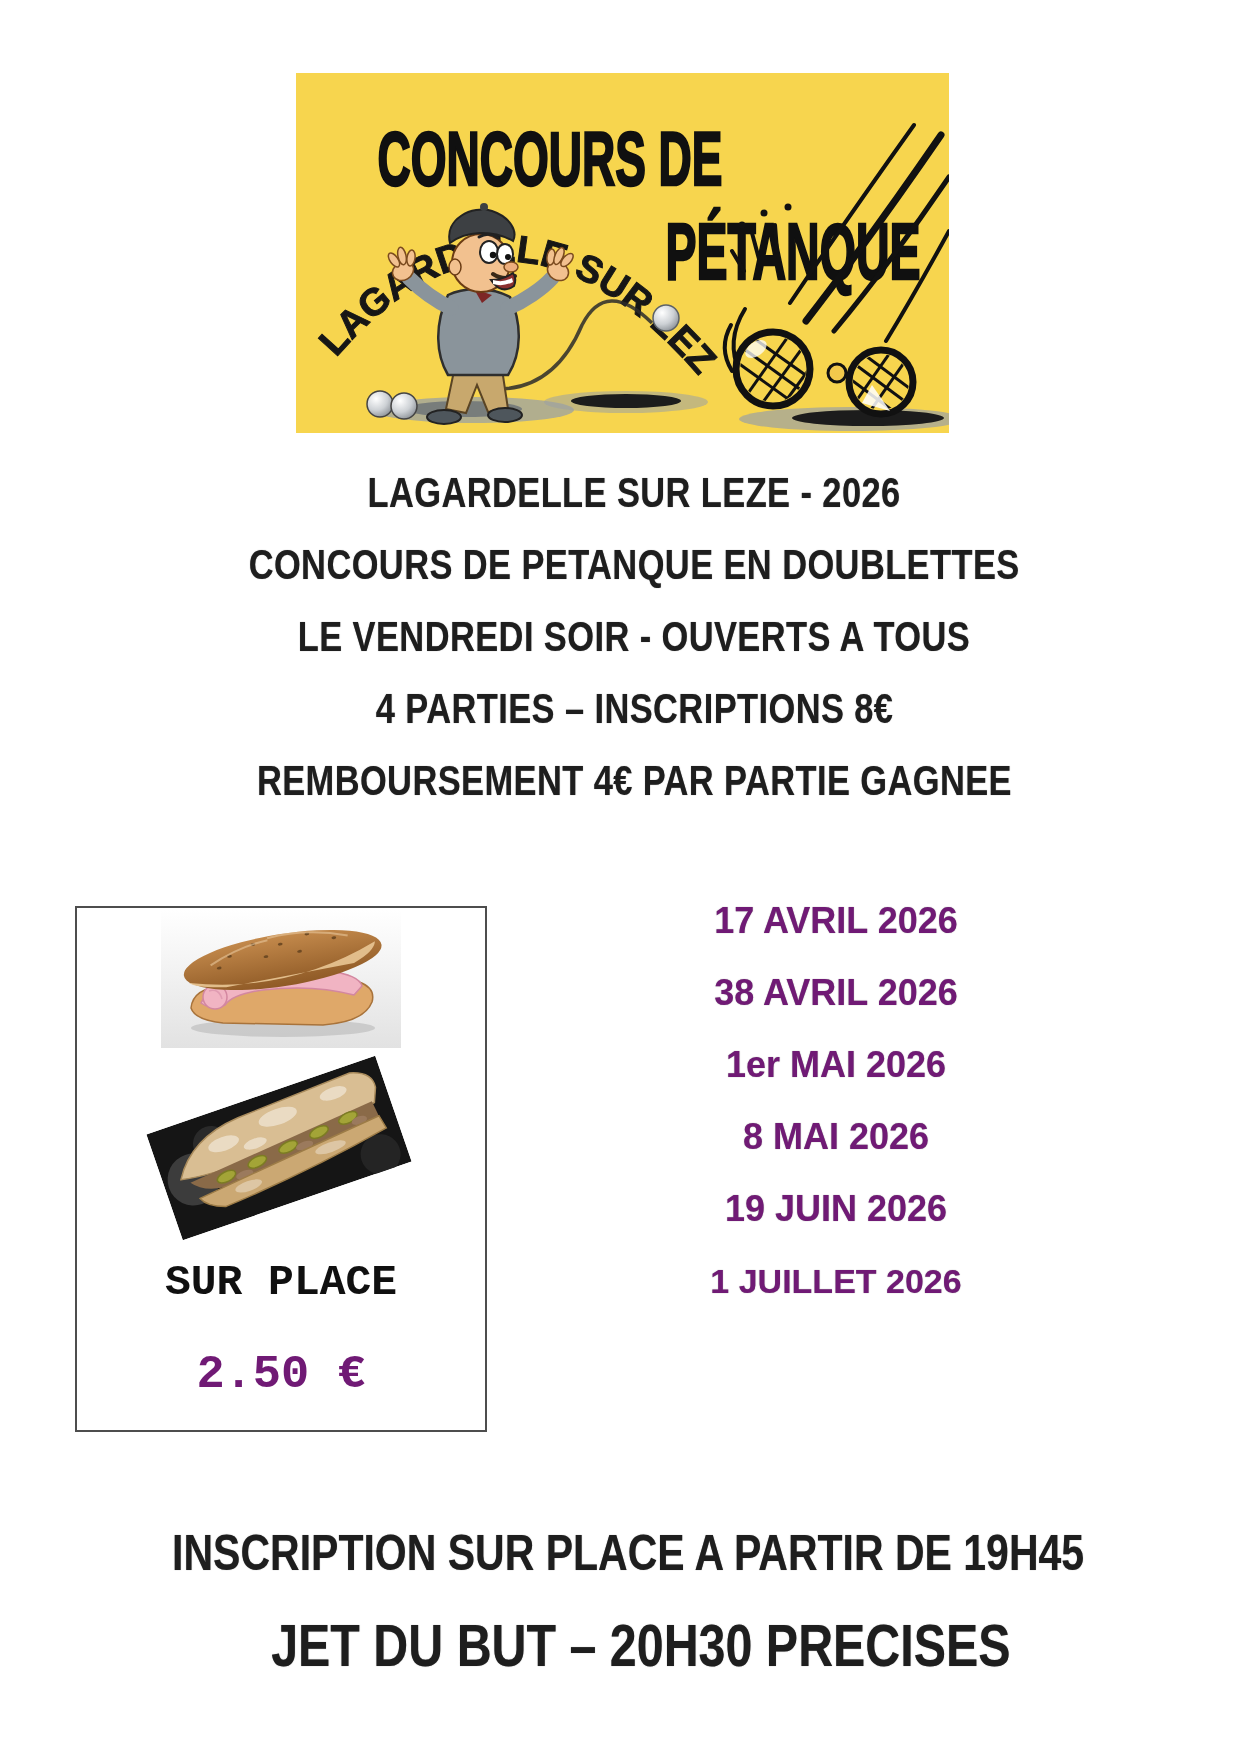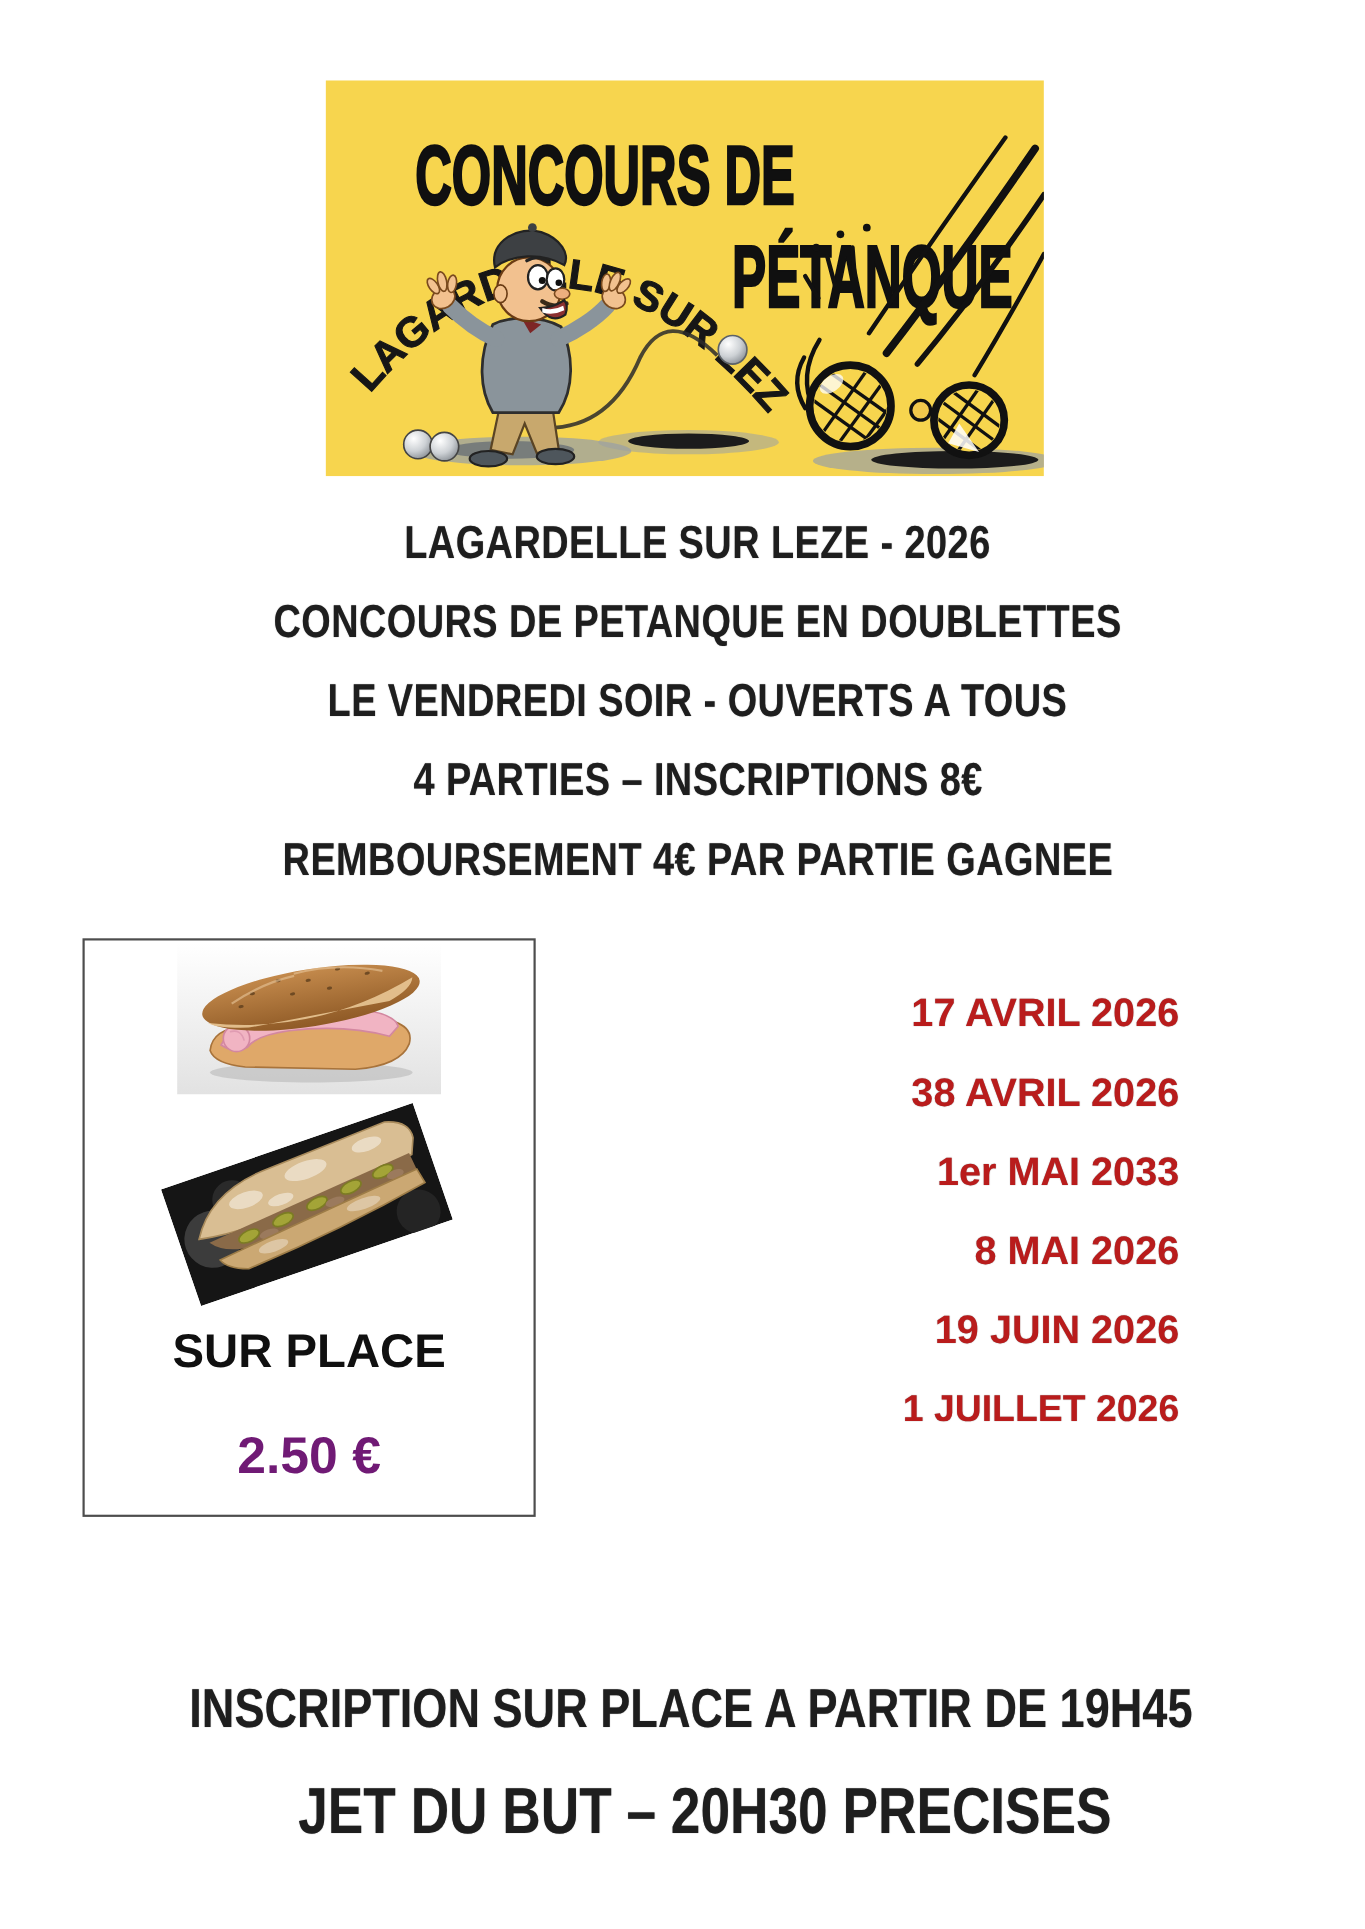--- a/index.html
+++ b/index.html
@@ -4,27 +4,27 @@
 <style>
   html,body { margin:0; padding:0; background:#ffffff; }
   .page {
     position:relative; width:1241px; height:1720px; background:#ffffff;
     font-family:"Liberation Sans", sans-serif; overflow:hidden;
   }
   .banner { position:absolute; left:296px; top:73px; width:653px; height:360px; }
   .headlines { position:absolute; left:14px; top:457px; width:1241px; text-align:center; }
   .headline-line { height:72px; line-height:72px; font-size:42px; font-weight:bold; color:#1e1e1e; white-space:nowrap; }
   .headline-line > span { display:inline-block; transform:scaleX(0.82); transform-origin:center; letter-spacing:0.5px; text-shadow:0 0 1px rgba(30,30,30,0.55); }
-  .food-box { position:absolute; left:75px; top:853px; width:412px; height:526px; border:2px solid #4d4d4d; background:#fff; box-sizing:border-box; }
+  .food-box { position:absolute; left:75px; top:906px; width:412px; height:526px; border:2px solid #4d4d4d; background:#fff; box-sizing:border-box;font-family:Liberation Mono, monospace; }
   .sandwich1 { position:absolute; left:84px; top:2px; width:240px; height:138px; }
   .sandwich2 { position:absolute; left:81px; top:184px; width:242px; height:112px; transform:rotate(-19deg); }
   .surplace  { position:absolute; top:350px; width:100%; text-align:center; font-size:43px; font-weight:bold; color:#101010; }
   .price     { position:absolute; top:440px; width:100%; text-align:center; font-size:47px; font-weight:bold; color:#701a75; }
   .dates { position:absolute; left:600px; top:885px; width:472px; text-align:center; }
-  .date-line { height:72px; line-height:72px; font-size:36px; font-weight:bold; color:#b91c1c; white-space:nowrap; text-shadow:0 0 1px rgba(30,30,30,0.5);text-align:right; }
+  .date-line { height:72px; line-height:72px; font-size:36px; font-weight:bold; color:#701a75; white-space:nowrap; text-shadow:0 0 1px rgba(30,30,30,0.5); }
   .date-line.small { font-size:34px; }
   .footer-line1 { position:absolute; left:8px;  top:1524px; width:1241px; text-align:center; font-size:50px; font-weight:bold; color:#1e1e1e; white-space:nowrap; }
   .footer-line2 { position:absolute; left:20px; top:1612px; width:1241px; text-align:center; font-size:59px; font-weight:bold; color:#1e1e1e; white-space:nowrap; }
   .footer-line1 > span, .footer-line2 > span { display:inline-block; transform:scaleX(0.82); transform-origin:center; text-shadow:0 0 1px rgba(30,30,30,0.55); }
 </style>
 </head>
 <body>
 
 <div class="page">
 
@@ -245,21 +245,21 @@
       </svg>
     </div>
 
     <div class="surplace">SUR PLACE</div>
     <div class="price">2.50 €</div>
   </div>
 
   <div class="dates">
     <div class="date-line">17 AVRIL 2026</div>
     <div class="date-line">38 AVRIL 2026</div>
-    <div class="date-line">1er MAI 2033</div>
+    <div class="date-line">1er MAI 2026</div>
     <div class="date-line">8 MAI 2026</div>
     <div class="date-line">19 JUIN 2026</div>
     <div class="date-line small">1 JUILLET 2026</div>
   </div>
 
   <div class="footer-line1"><span>INSCRIPTION SUR PLACE A PARTIR DE 19H45</span></div>
   <div class="footer-line2"><span>JET DU BUT – 20H30 PRECISES</span></div>
 
 </div>
 

